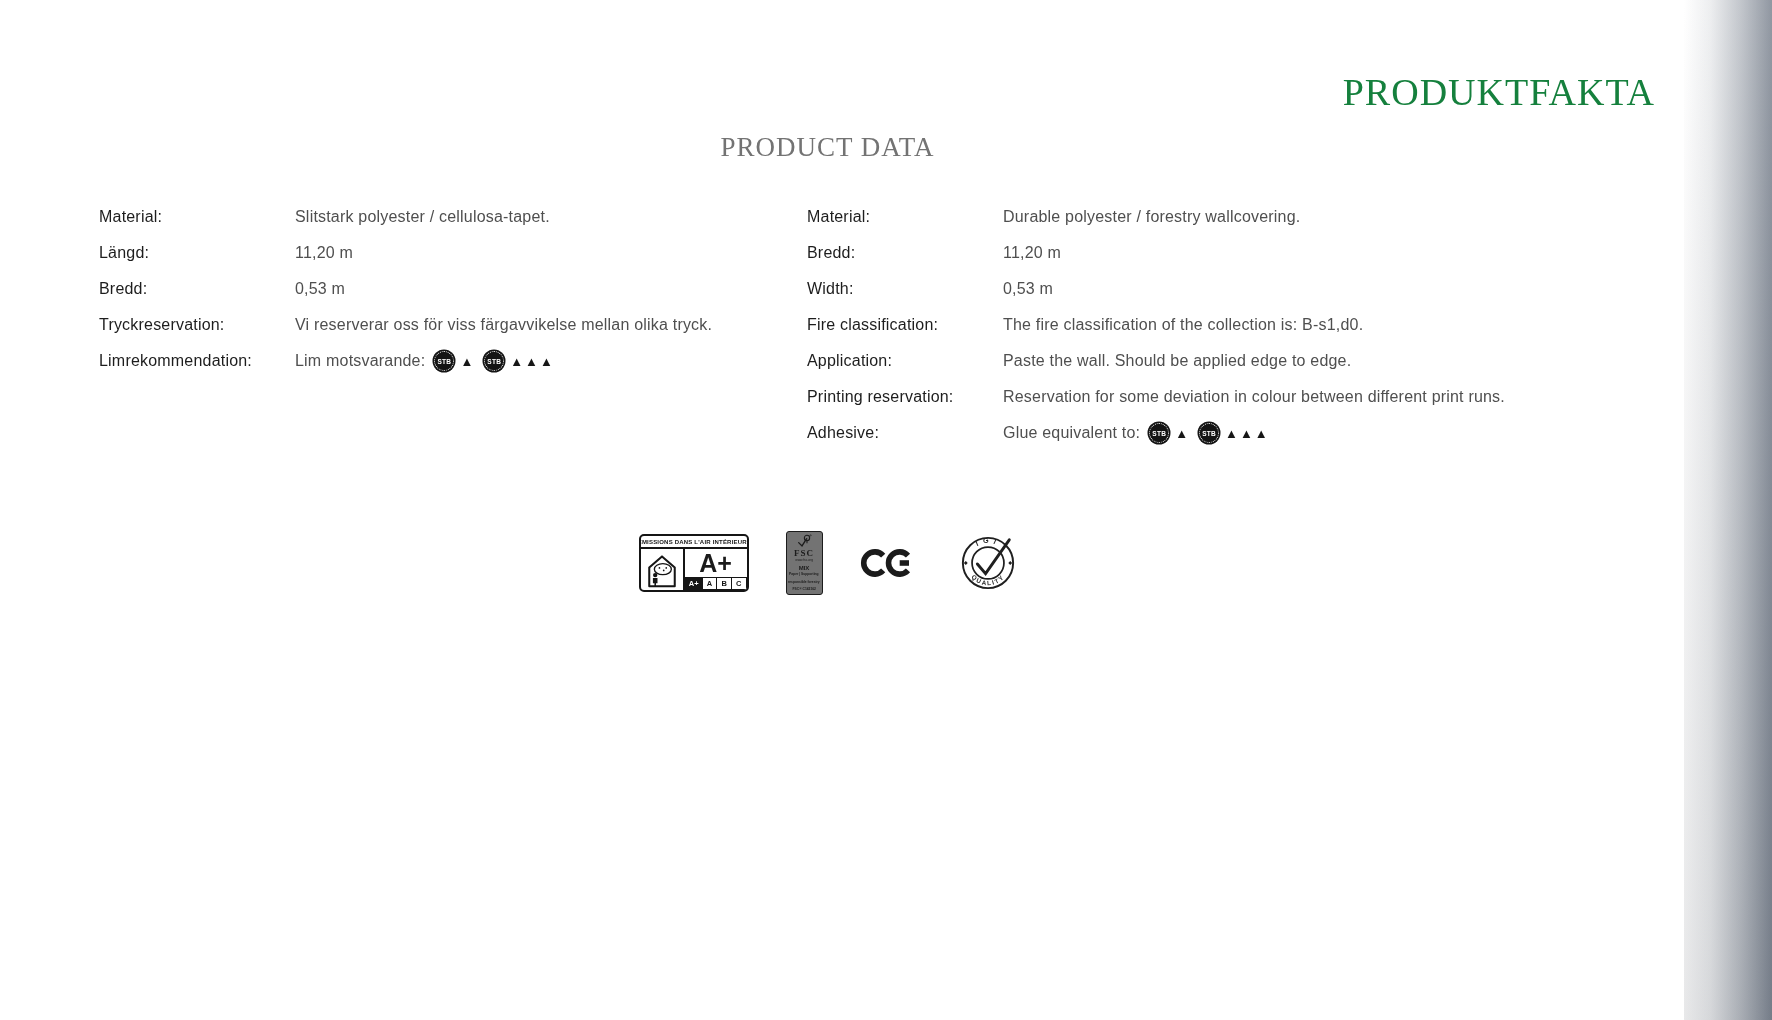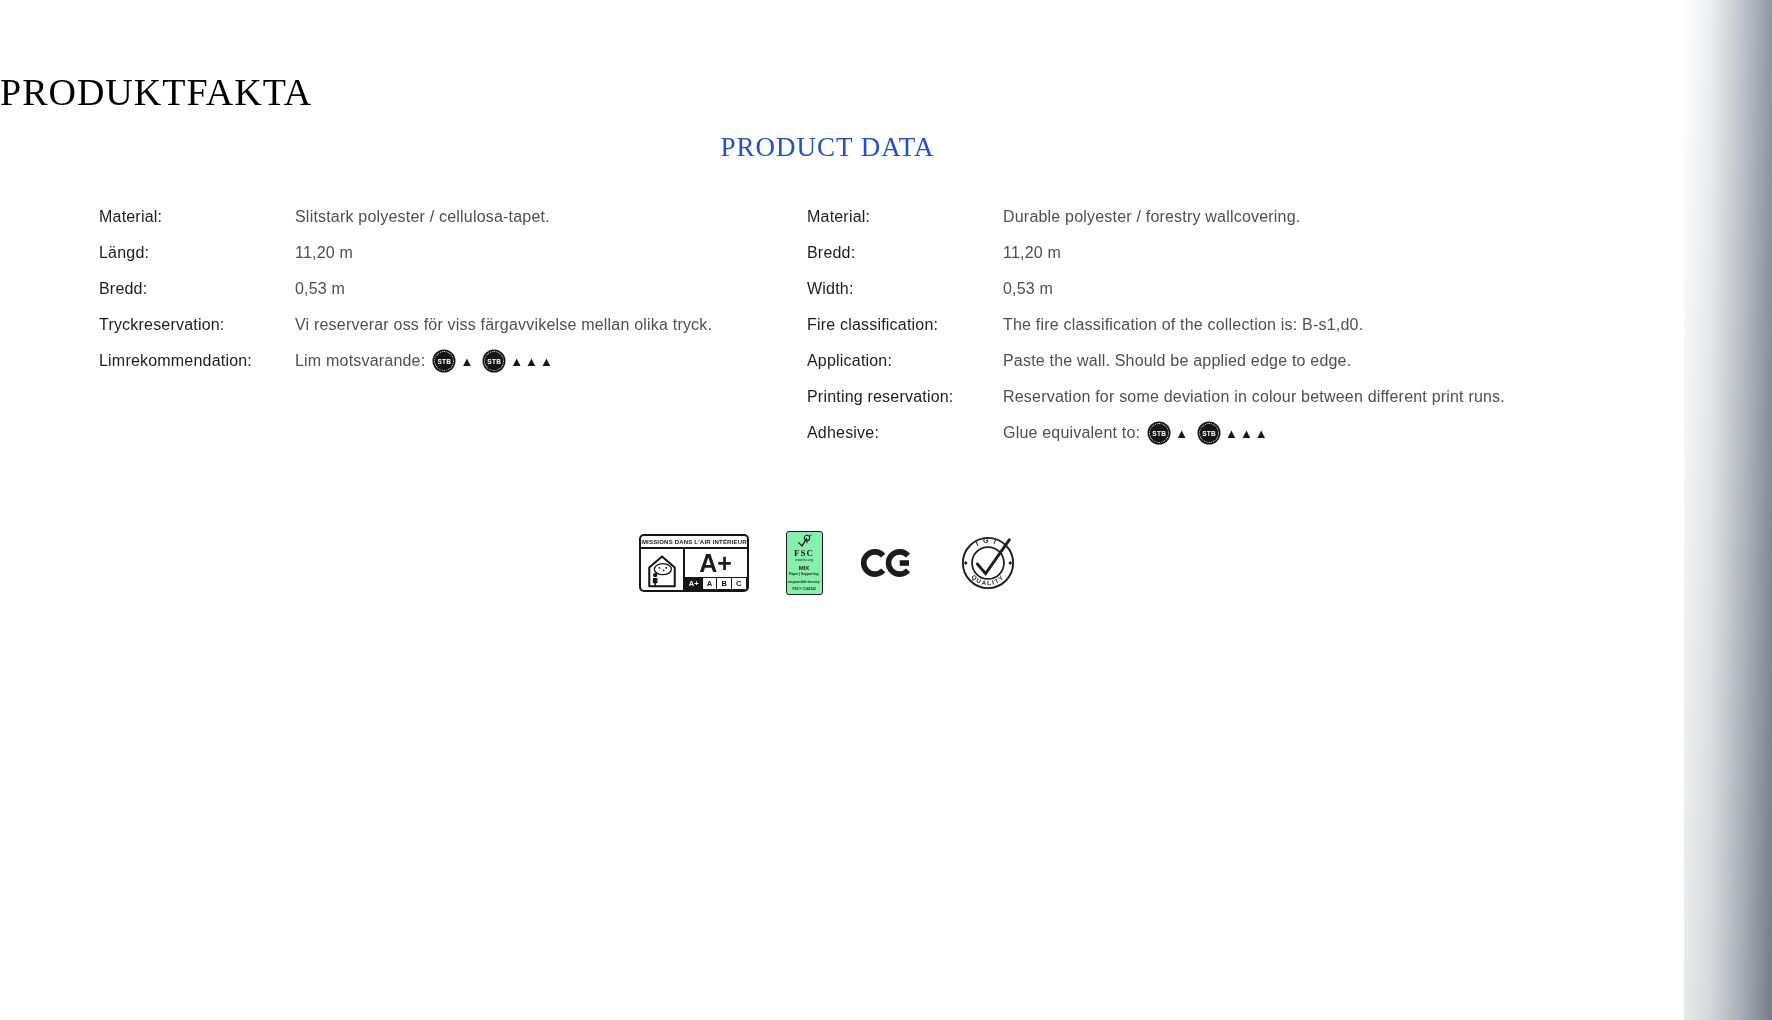--- a/index.html
+++ b/index.html
@@ -5,24 +5,24 @@
   html,body{margin:0;padding:0;background:#fff;}
   .page{position:relative;width:1772px;height:1020px;background:#ffffff;overflow:hidden;
         font-family:"Liberation Sans",sans-serif;}
   
   .edge-shadow{position:absolute;top:0;right:0;width:88px;height:100%;
     background:
       linear-gradient(to bottom, rgba(255,255,255,0.14) 0%, rgba(30,36,46,0.10) 100%),
       linear-gradient(to right, rgba(126,134,146,0) 0%, rgba(126,134,146,0.16) 30%,
                       rgba(126,134,146,0.55) 65%, #7e8692 100%);}
   .content{position:absolute;left:0;top:0;width:1655px;height:100%;}
-  .title-primary{position:absolute;left:0;top:70px;width:100%;text-align:left;
-    font-family:"Liberation Serif",serif;font-size:38px;letter-spacing:1px;color:#000000;}
+  .title-primary{position:absolute;left:0;top:70px;width:100%;text-align:right;
+    font-family:"Liberation Serif",serif;font-size:38px;letter-spacing:1px;color:#15803d;}
   .title-secondary{position:absolute;left:0;top:132px;width:100%;text-align:center;
-    font-family:"Liberation Serif",serif;font-size:27px;letter-spacing:1px;color:#1d4ed8;}
+    font-family:"Liberation Serif",serif;font-size:27px;letter-spacing:1px;color:#737373;}
   .spec-col{position:absolute;top:199px;}
   .spec-col.sv{left:99px;}
   .spec-col.en{left:807px;}
   .spec-row{display:flex;height:36px;align-items:center;font-size:16px;letter-spacing:0.2px;}
   .spec-label{width:196px;flex:0 0 196px;color:#1d1d1d;}
   .spec-value{color:#4f4f4f;white-space:nowrap;display:flex;align-items:center;}
   
   .badge-group{display:inline-flex;align-items:center;margin-left:9px;}
   .stb-badge{width:20px;height:20px;border-radius:50%;background:#141414;
     box-shadow:0 0 0 1.5px #141414;border:1px dotted #fff;box-sizing:border-box;
@@ -43,21 +43,21 @@
     align-items:center;justify-content:center;}
   .aplus-right{flex:1;display:flex;flex-direction:column;}
   .aplus-grade{flex:1;display:flex;align-items:center;justify-content:center;
     font-size:25px;font-weight:bold;color:#1b1b1b;line-height:1;}
   .aplus-scale{height:13px;display:flex;}
   .aplus-scale .cell{flex:1;border:1px solid #151515;margin-left:-1px;display:flex;
     align-items:center;justify-content:center;font-size:7.5px;font-weight:bold;color:#151515;}
   .aplus-scale .cell:first-child{margin-left:0;background:#151515;color:#fff;flex:1.2;}
   
   .fsc{width:37px;height:64px;border:1.5px solid #1c1c1c;border-radius:3px;box-sizing:border-box;
-    display:flex;flex-direction:column;align-items:center;padding-top:2px;background:#86efac;overflow:hidden;}
+    display:flex;flex-direction:column;align-items:center;padding-top:2px;background:#737373;overflow:hidden;}
   .fsc-name{font-family:"Liberation Serif",serif;font-weight:bold;font-size:9px;color:#1c1c1c;
     letter-spacing:1px;line-height:1;}
   .fsc-tiny{display:block;font-size:6px;color:#1c1c1c;white-space:nowrap;line-height:1.1;
     transform:scale(0.55);transform-origin:center top;}
   .fsc-mix{font-size:6px;font-weight:bold;color:#1c1c1c;line-height:1;margin-top:1px;}
   .fsc-desc{margin-top:1px;text-align:center;font-weight:bold;}
   .fsc-code{font-weight:bold;margin-top:1px;}
   
   .ce-mark,.igi-mark{display:block;}
   .sr{position:absolute;width:1px;height:1px;overflow:hidden;clip:rect(0 0 0 0);}

